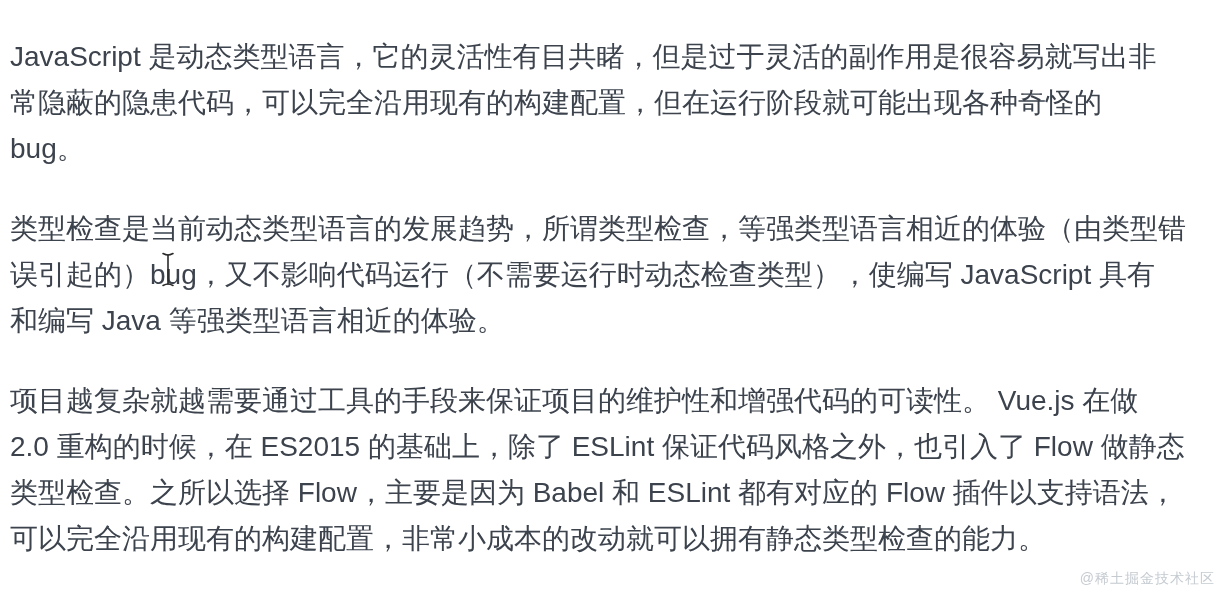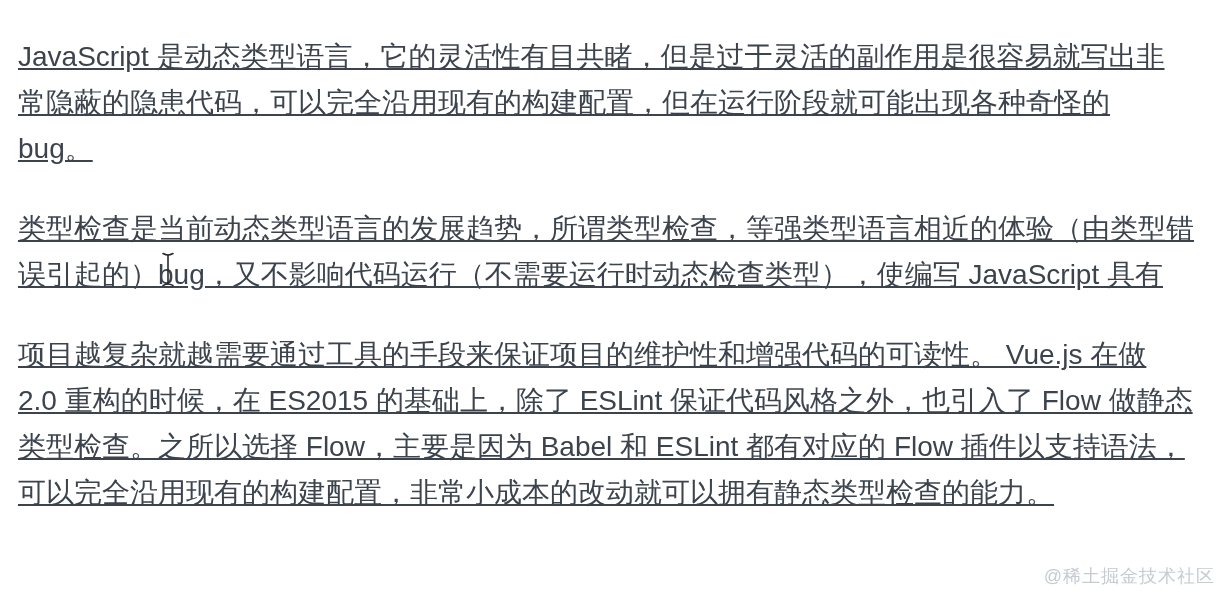--- a/index.html
+++ b/index.html
@@ -10,27 +10,27 @@
     position: relative;
     font-family: "Liberation Sans", "DejaVu Sans", sans-serif;
   }
   .content {
     position: absolute;
     left: 10px; top: 34px; right: 8px;
     color: #3c434d;
     font-size: 28px;
     line-height: 46px;
   }
-  .para { margin: 0 0 34px 8px; text-decoration: underline; }
+  .para { margin: 0 0 34px 0; }
   .line { white-space: nowrap; }
   .watermark {
     position: absolute;
     right: 10px; bottom: 8px;
     color: #c5cbd1;
-    font-size: 18px;
+    font-size: 14px;
     letter-spacing: 1px;
     text-align: center;
   }
   .ibeam-cursor {
     position: absolute;
     left: 160px; top: 252px;
     width: 16px; height: 35px;
     pointer-events: none;
   }
 </style>
@@ -41,20 +41,21 @@
 
   <div class="para">
     <div class="line">JavaScript 是动态类型语言，它的灵活性有目共睹，但是过于灵活的副作用是很容易就写出非</div>
     <div class="line">常隐蔽的隐患代码，可以完全沿用现有的构建配置，但在运行阶段就可能出现各种奇怪的</div>
     <div class="line">bug。</div>
   </div>
 
   <div class="para">
     <div class="line">类型检查是当前动态类型语言的发展趋势，所谓类型检查，等强类型语言相近的体验（由类型错</div>
     <div class="line">误引起的）bug，又不影响代码运行（不需要运行时动态检查类型），使编写 JavaScript 具有</div>
+    <div class="line">和编写 Java 等强类型语言相近的体验。</div>
   </div>
 
   <div class="para">
     <div class="line">项目越复杂就越需要通过工具的手段来保证项目的维护性和增强代码的可读性。 Vue.js 在做</div>
     <div class="line">2.0 重构的时候，在 ES2015 的基础上，除了 ESLint 保证代码风格之外，也引入了 Flow 做静态</div>
     <div class="line">类型检查。之所以选择 Flow，主要是因为 Babel 和 ESLint 都有对应的 Flow 插件以支持语法，</div>
     <div class="line">可以完全沿用现有的构建配置，非常小成本的改动就可以拥有静态类型检查的能力。</div>
   </div>
 
 </div>

